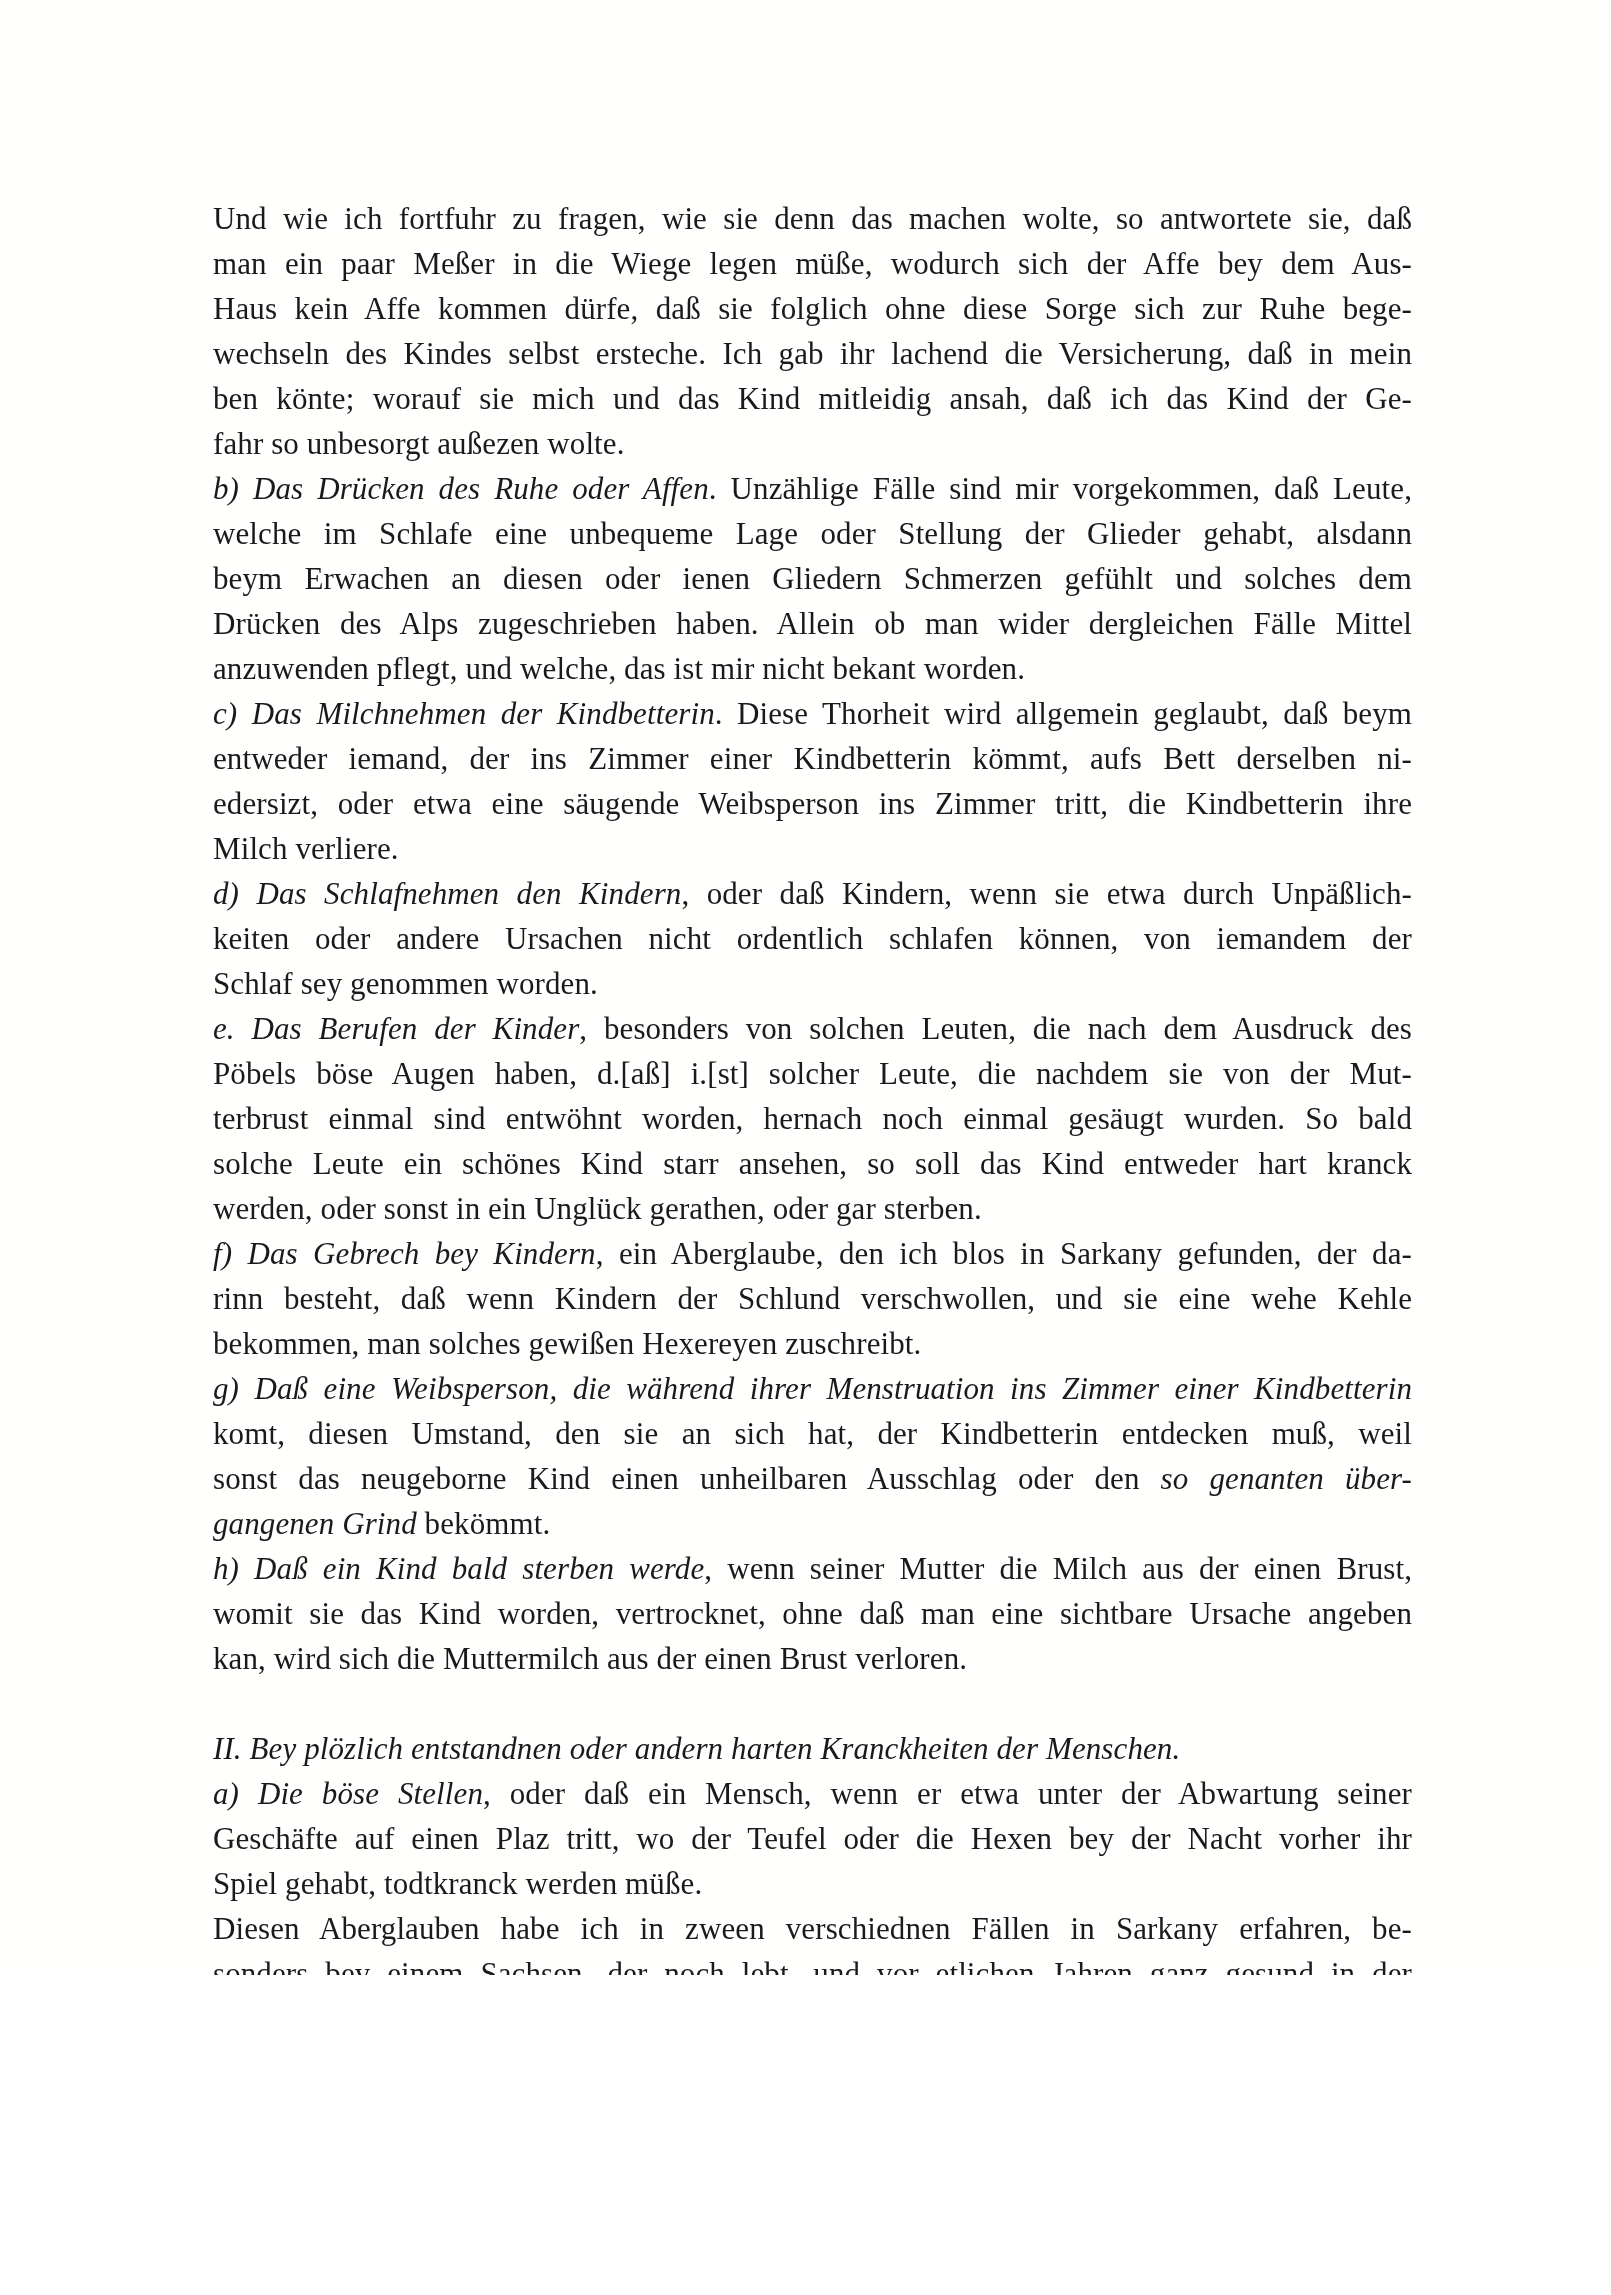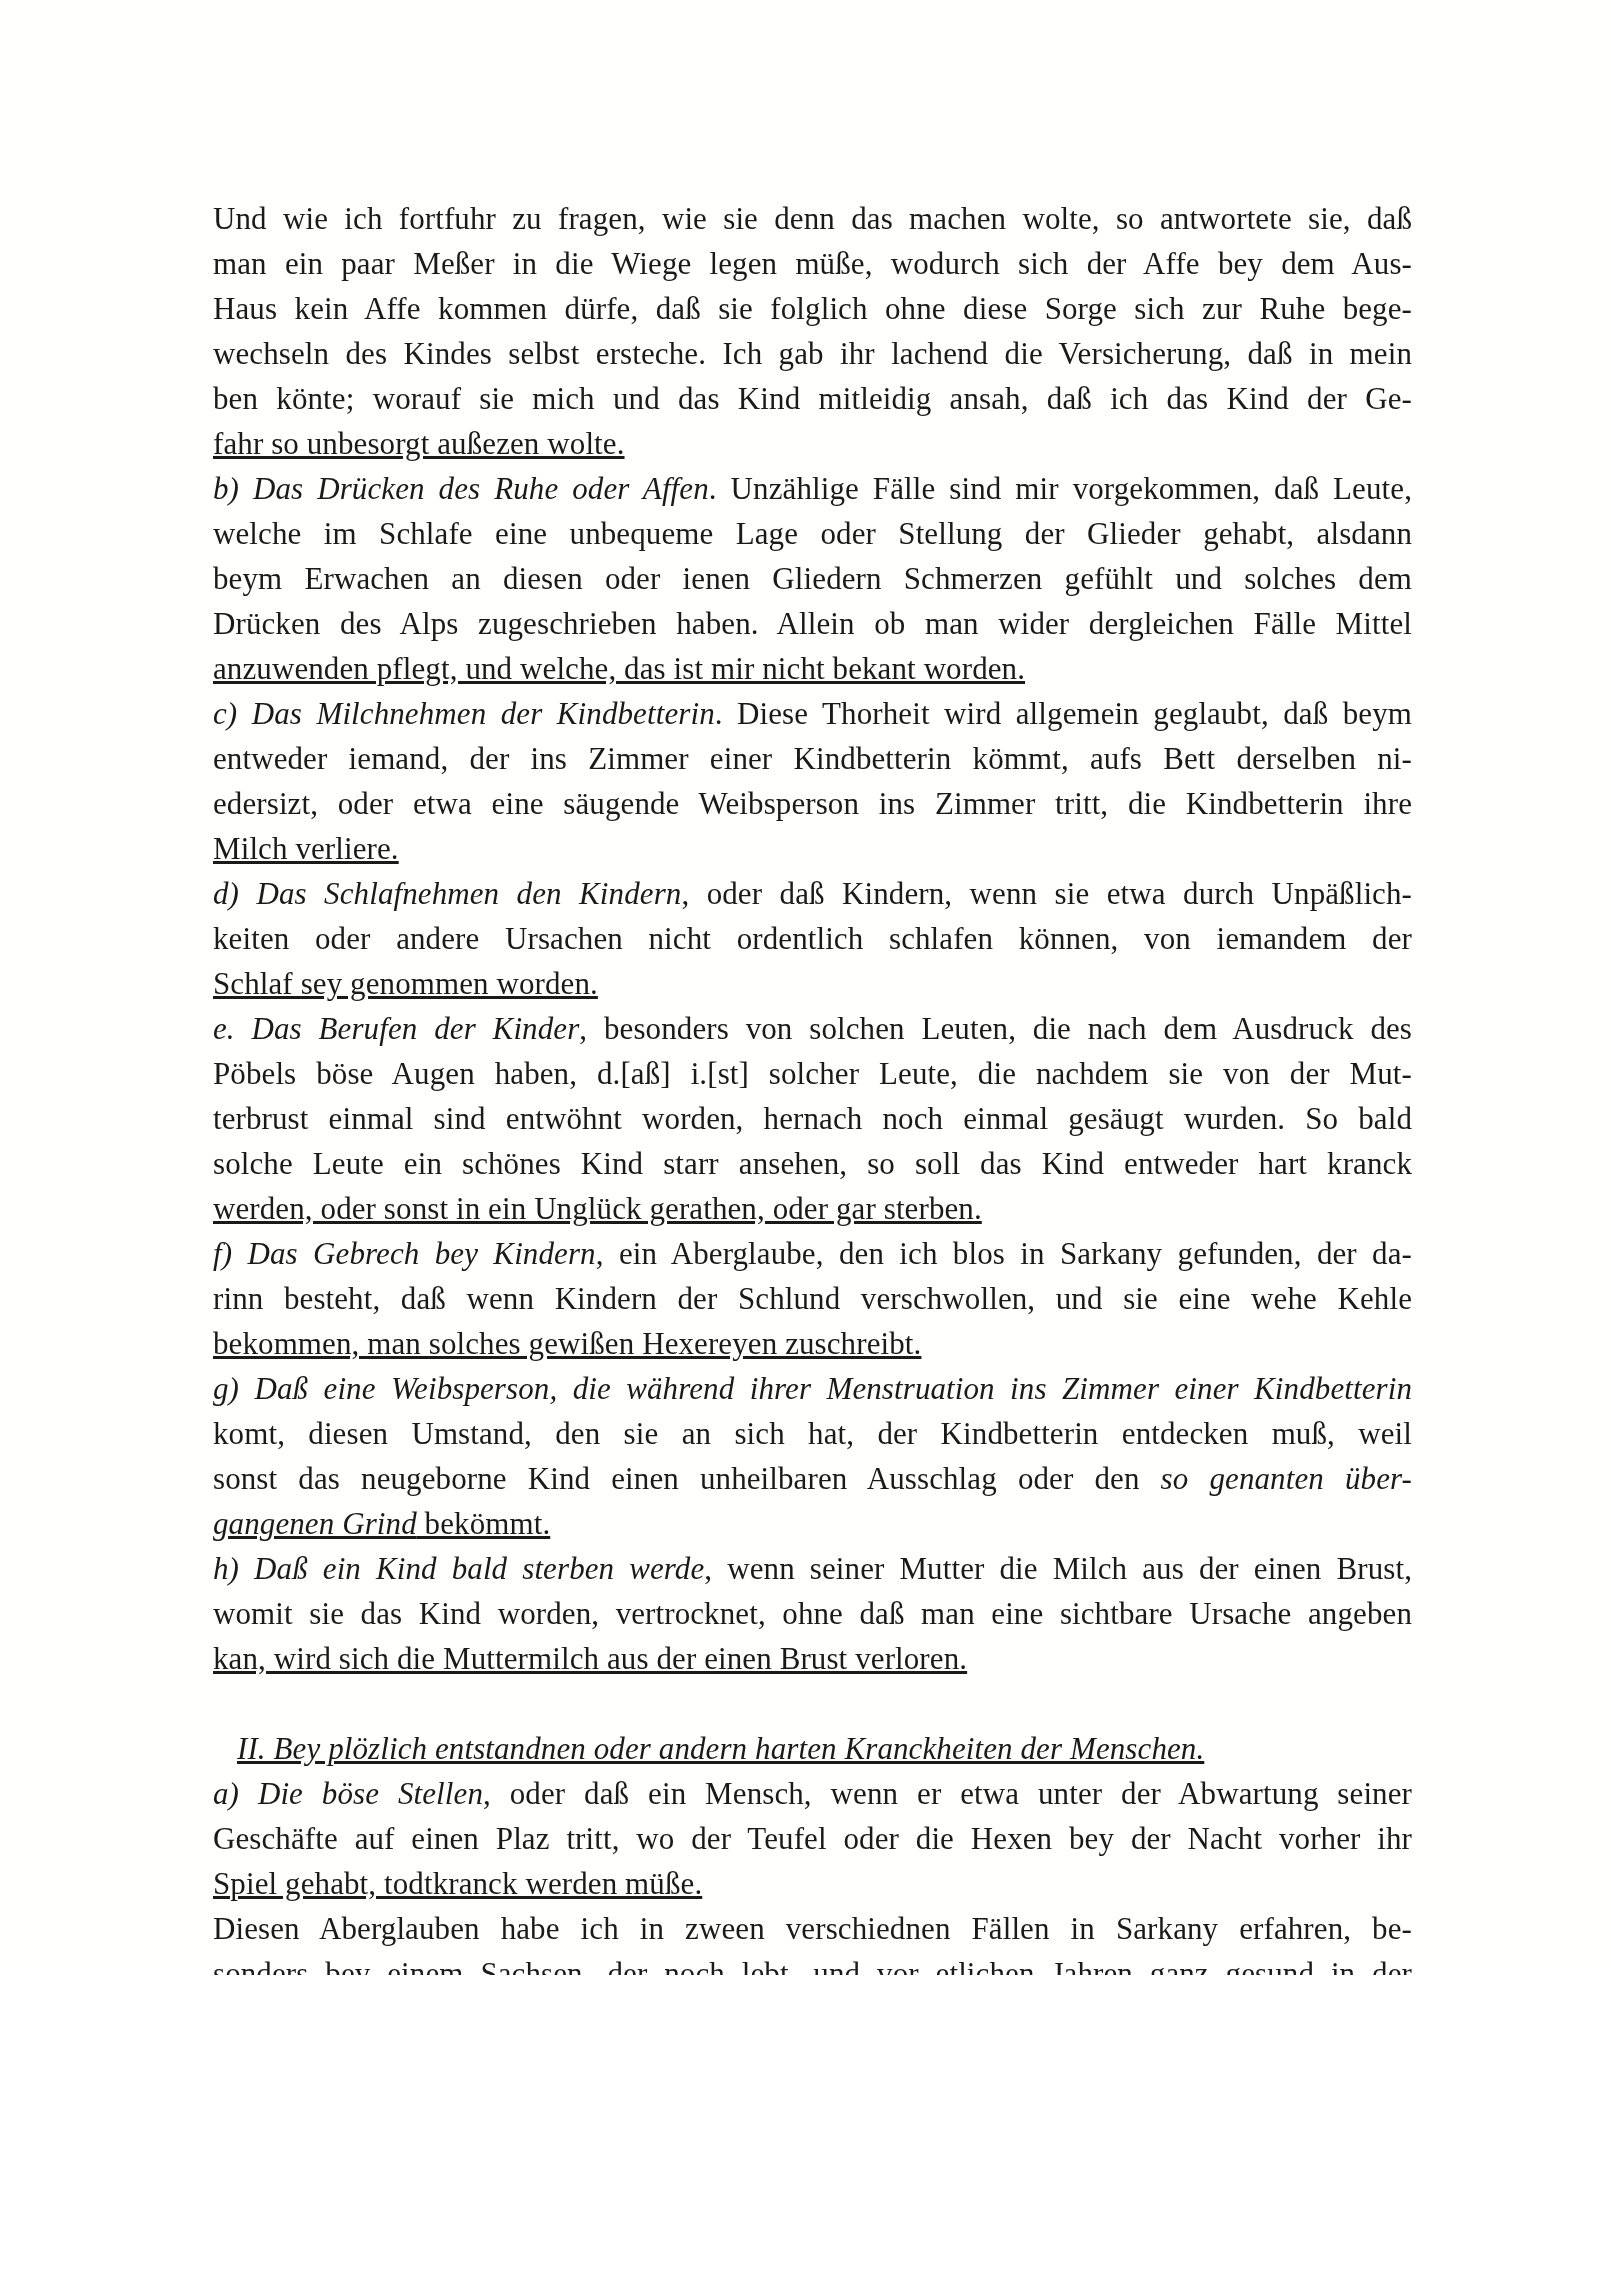--- a/index.html
+++ b/index.html
@@ -17,29 +17,28 @@
   }
   .text-block {
     position: absolute;
     left: 213px; top: 196px;
     width: 1199px;
     font-size: 31px;
     line-height: 45px;
     letter-spacing: 0.1px;
   }
   .para { margin: 0; }
-  .para.gap { margin-top: 45px; margin-left: 24px; }
+  .para.gap { margin-top: 45px; }
   .line {
     text-align: justify;
     text-align-last: justify;
   }
   .line.end {
     text-align: justify;
     text-align-last: left;
-    text-decoration: underline;
   }
   .it { font-style: italic; }
   .page-number {
     position: absolute;
     left: 213px; top: 2092px;
     width: 1158px;
     text-align: left;
     font-size: 30px;
     line-height: 36px;
     color: #1a1a1a;

